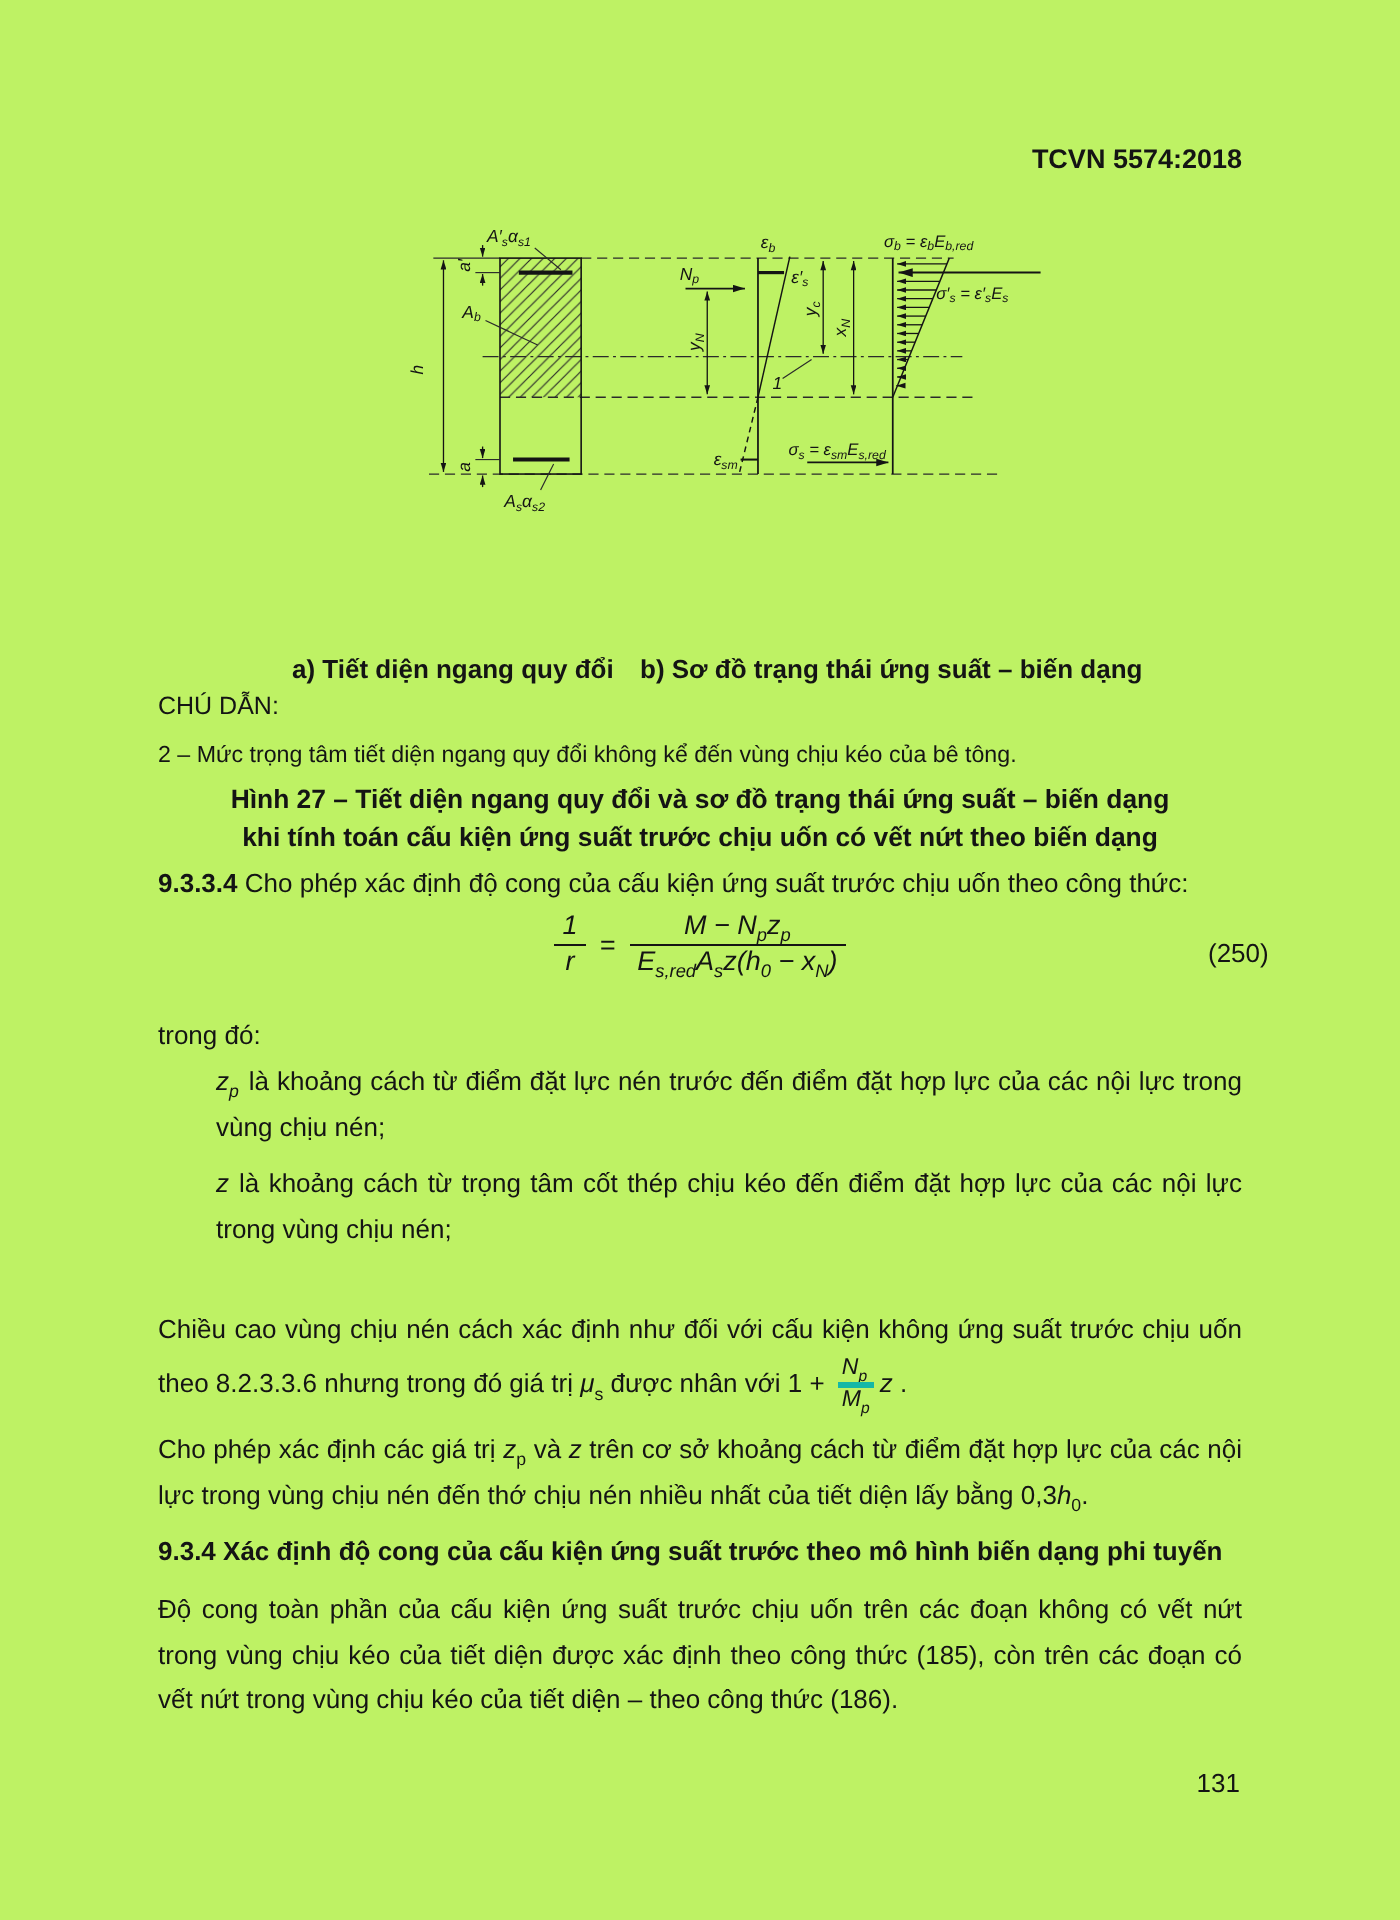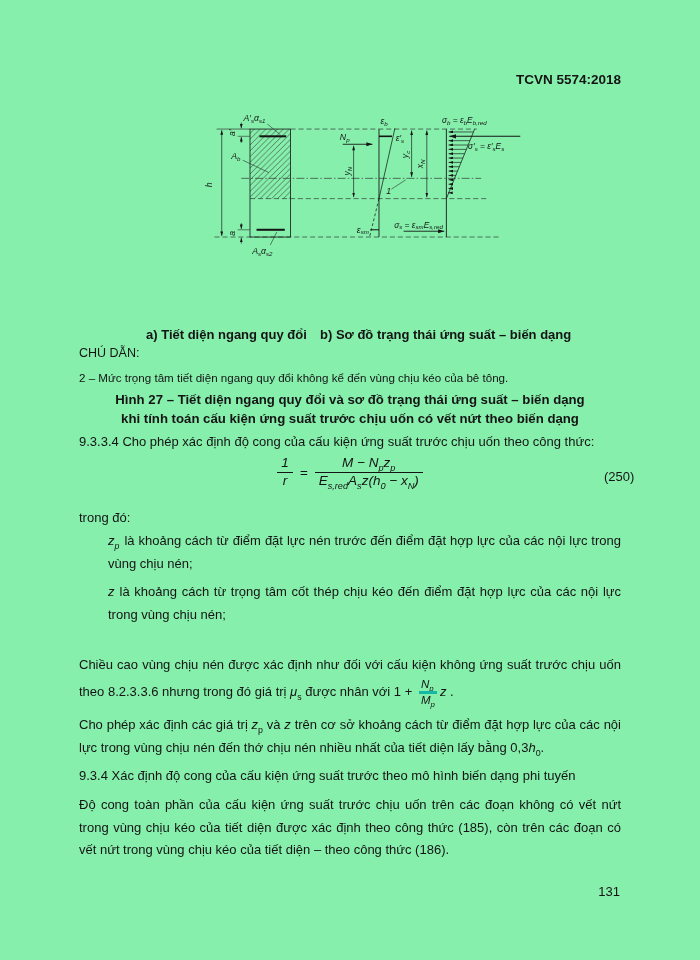--- a/index.html
+++ b/index.html
@@ -1,19 +1,19 @@
 <!DOCTYPE html>
 <html><head>
 <meta charset="utf-8">
 <style>
   html,body{margin:0;padding:0;background:#e8e8e8;}
-  .page{position:relative;width:700px;height:960px;margin:0 auto;background:#86efac;
+  .page{position:relative;width:700px;height:960px;margin:0 auto;background:#bef264;
         font-family:"Liberation Sans",sans-serif;color:#141414;overflow:hidden;}
   .abs{position:absolute;}
-  .b{font-weight:normal;}
+  .b{font-weight:bold;}
   .it{font-style:italic;}
   .body-text{font-size:13px;line-height:22.5px;}
   .justify{text-align:justify;}
   sub{font-size:0.68em;line-height:0;}
   .header{font-size:13.5px;font-weight:bold;}
   .cap{font-size:13px;font-weight:bold;}
   .note{font-size:11.6px;}
   .fig-title{font-size:13.2px;font-weight:bold;text-align:center;line-height:19px;}
   .def-sym{font-style:italic;margin-right:5px;}
   
@@ -169,21 +169,21 @@
       </span>
     </div>
   </div>
   <div class="abs eqnum" style="left:604px;top:469px;">(250)</div>
 
   <div class="abs body-text" style="left:79px;top:507px;">trong đó:</div>
 
   <div class="abs body-text justify" style="left:108px;top:530px;width:513px;"><span class="def-sym"><span>z</span><sub>p</sub></span><span>là khoảng cách từ điểm đặt lực nén trước đến điểm đặt hợp lực của các nội lực trong vùng chịu nén;</span></div>
   <div class="abs body-text justify" style="left:108px;top:581px;width:513px;"><span class="def-sym"><span>z</span><sub></sub></span><span>là khoảng cách từ trọng tâm cốt thép chịu kéo đến điểm đặt hợp lực của các nội lực trong vùng chịu nén;</span></div>
 
-  <div class="abs body-text justify" style="left:79px;top:651px;width:542px;line-height:27px;"><span>Chiều cao vùng chịu nén được xác định như đối với cấu kiện không ứng suất trước chịu uốn theo 8.2.3.3.6 nhưng trong đó giá trị </span><span class="it">μ</span><sub>s</sub><span> được nhân với 1 + </span><span class="ifrac">
+  <div class="abs body-text justify" style="left:79px;top:651px;width:542px;line-height:27px;"><span>Chiều cao vùng chịu nén cách xác định như đối với cấu kiện không ứng suất trước chịu uốn theo 8.2.3.3.6 nhưng trong đó giá trị </span><span class="it">μ</span><sub>s</sub><span> được nhân với 1 + </span><span class="ifrac">
         <span class="inum"><span>N</span><sub>p</sub></span>
         <span class="iden"><span>M</span><sub>p</sub></span>
       </span><span class="it">z</span><span> .</span></div>
 
   <div class="abs body-text justify" style="left:79px;top:714px;width:542px;"><span>Cho phép xác định các giá trị </span><span class="it">z</span><sub>p</sub><span> và </span><span class="it">z</span><span> trên cơ sở khoảng cách từ điểm đặt hợp lực của các nội lực trong vùng chịu nén đến thớ chịu nén nhiều nhất của tiết diện lấy bằng 0,3</span><span class="it">h</span><sub>0</sub><span>.</span></div>
 
   <div class="abs body-text b" style="left:79px;top:765px;width:542px;"><span>9.3.4</span><span> Xác định độ cong của cấu kiện ứng suất trước theo mô hình biến dạng phi tuyến</span></div>
 
   <div class="abs body-text justify" style="left:79px;top:794px;width:542px;">Độ cong toàn phần của cấu kiện ứng suất trước chịu uốn trên các đoạn không có vết nứt trong vùng chịu kéo của tiết diện được xác định theo công thức (185), còn trên các đoạn có vết nứt trong vùng chịu kéo của tiết diện – theo công thức (186).</div>
 

